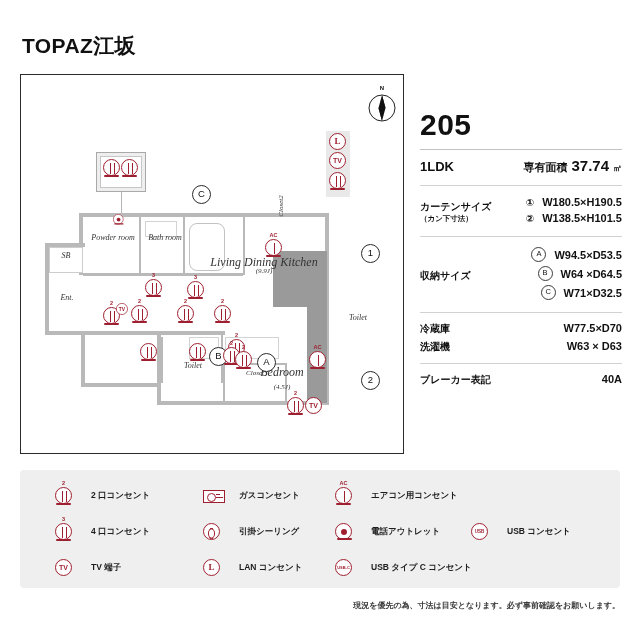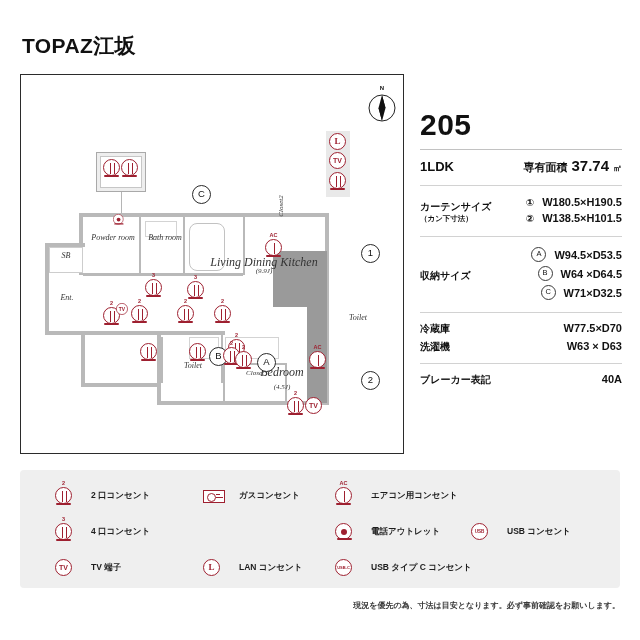--- a/index.html
+++ b/index.html
@@ -490,20 +490,26 @@
 
       <div class="lg-item" style="left:168px;top:6px;">
         <div class="lg-ico">
           <div class="gas">
               <div class="mid"></div>
             </div>
         </div>
         <div class="lg-txt">ガスコンセント</div>
       </div>
 
+      <div class="lg-item" style="left:168px;top:42px;">
+        <div class="lg-ico">
+          <div class="hook"></div>
+        </div>
+        <div class="lg-txt">引掛シーリング</div>
+      </div>
 
       <div class="lg-item" style="left:168px;top:78px;">
         <div class="lg-ico">
           <div class="tc l">L</div>
         </div>
         <div class="lg-txt">LAN コンセント</div>
       </div>
 
       <div class="lg-item" style="left:300px;top:6px;">
         <div class="lg-ico">

